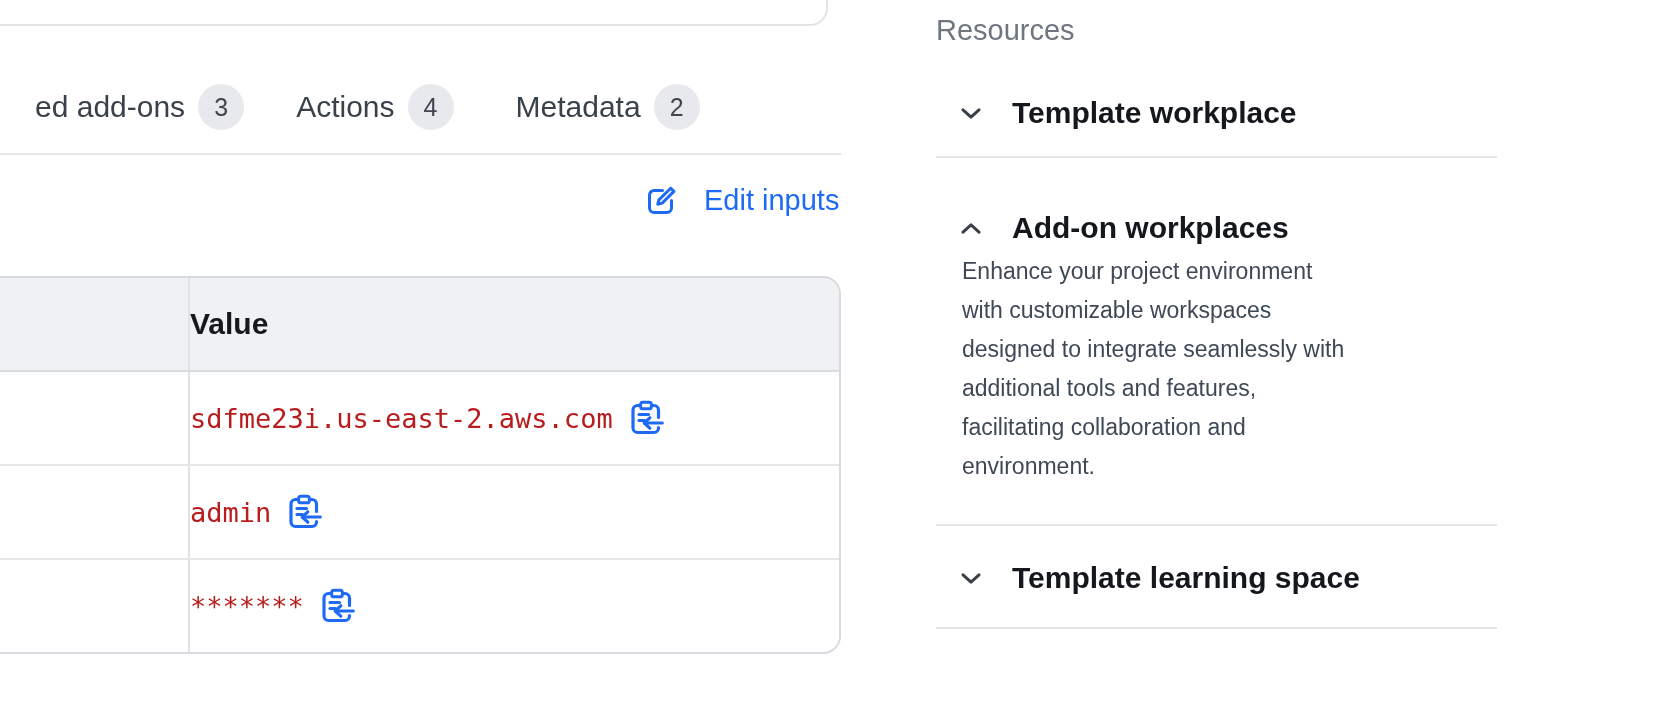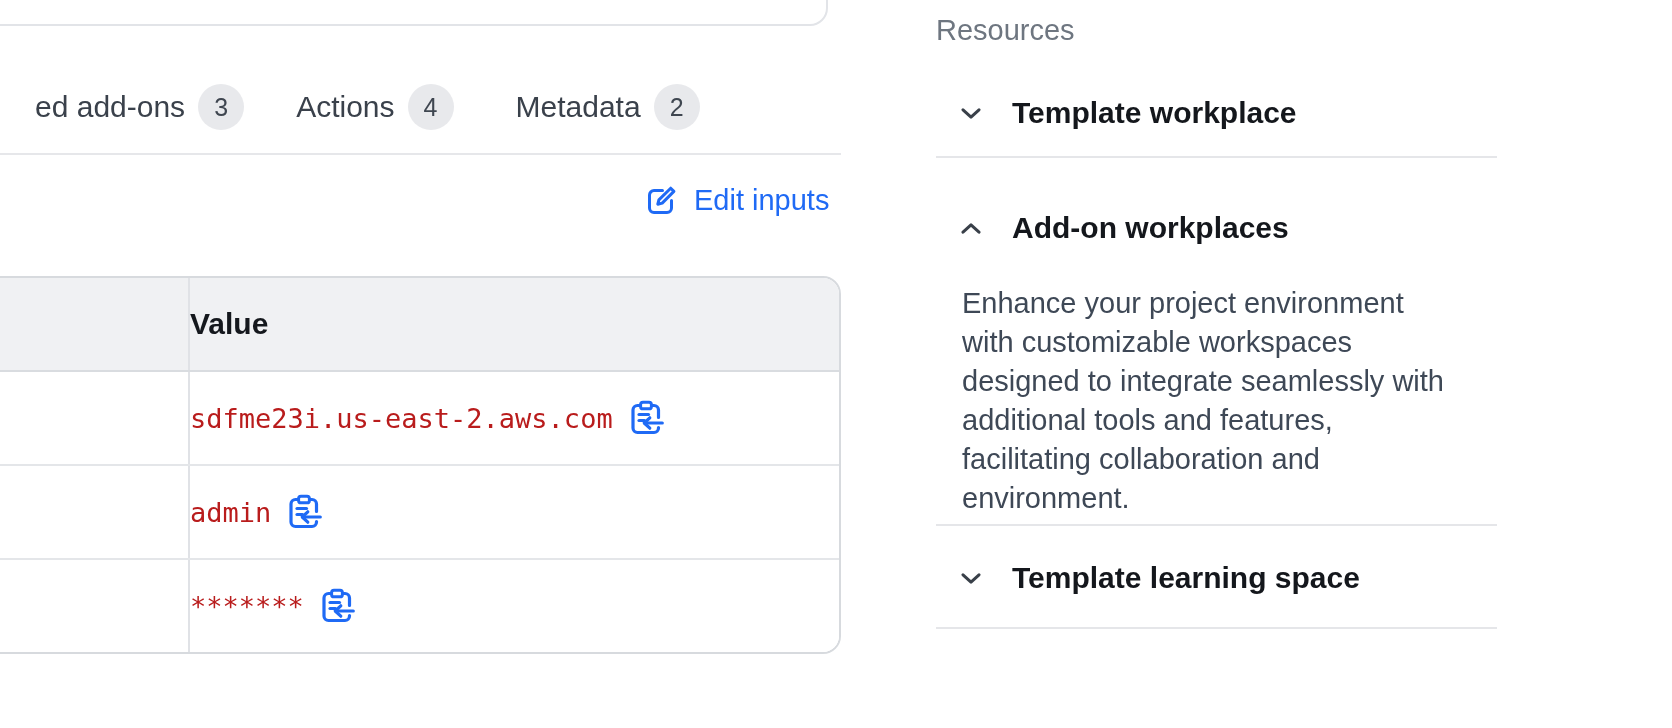--- a/index.html
+++ b/index.html
@@ -14,21 +14,21 @@
   .tabs{position:absolute;left:3px;top:84px;height:46px;display:flex;align-items:center;}
   .tab{display:flex;align-items:center;gap:13px;cursor:pointer;margin-left:32px;}
   .tab + .tab{margin-left:52px;}
   .tab.t3{margin-left:62px;}
   .tab-label{font-size:30px;color:#3a414b;white-space:nowrap;}
   .tab-badge{height:46px;min-width:46px;padding:0 13px;border-radius:23px;background:#e8e9ec;
     color:#3f4650;font-size:25px;display:flex;align-items:center;justify-content:center;box-sizing:border-box;}
   .tabs-divider{position:absolute;left:0;top:153px;width:841px;height:2px;background:#e6e7ea;}
 
   
-  .edit-link{position:absolute;left:645px;top:184px;display:flex;align-items:center;gap:16px;
+  .edit-link{position:absolute;left:645px;top:184px;display:flex;align-items:center;gap:26px;
     color:#1f6af5;font-size:29px;font-weight:500;cursor:pointer;white-space:nowrap;}
 
   
   .inputs-table{position:absolute;left:-40px;top:276px;width:881px;height:378px;box-sizing:border-box;
     border:2px solid #d7dade;border-radius:18px;background:#fff;overflow:hidden;
     display:flex;flex-direction:column;}
   .t-head{height:92px;background:#f0f1f3;border-bottom:2px solid #d9dce0;display:flex;flex:none;}
   .t-row{height:92px;border-bottom:2px solid #e4e6e9;display:flex;flex:none;background:#fff;}
   .t-row:last-child{border-bottom:none;}
   .col-key{width:226px;flex:none;border-right:2px solid #e0e2e6;}
@@ -39,21 +39,21 @@
   .copy-btn{width:36px;height:36px;flex:none;cursor:pointer;display:block;}
 
   
   .resources-label{position:absolute;left:936px;top:14px;font-size:29px;color:#6e7680;}
   .acc{position:absolute;left:961px;display:flex;align-items:center;gap:31px;height:40px;cursor:pointer;}
   .acc-title{font-size:30px;font-weight:700;color:#14171c;white-space:nowrap;}
   .chev{flex:none;display:block;}
   .r-divider{position:absolute;left:936px;width:561px;height:2px;background:#e5e6e9;}
   .acc1{top:93px;} .d1{top:156px;}
   .acc2{top:208px;} 
-  .para{position:absolute;left:962px;top:252px;font-size:29px;line-height:39px;color:#3e4856;margin-top:32px;}
+  .para{position:absolute;left:962px;top:252px;font-size:23px;line-height:39px;color:#3e4856;}
   .d2{top:524px;}
   .acc3{top:558px;} .d3{top:627px;}
 </style>
 </head>
 <body>
 
 <div id="root">
 
   <div class="card-top"></div>
 

